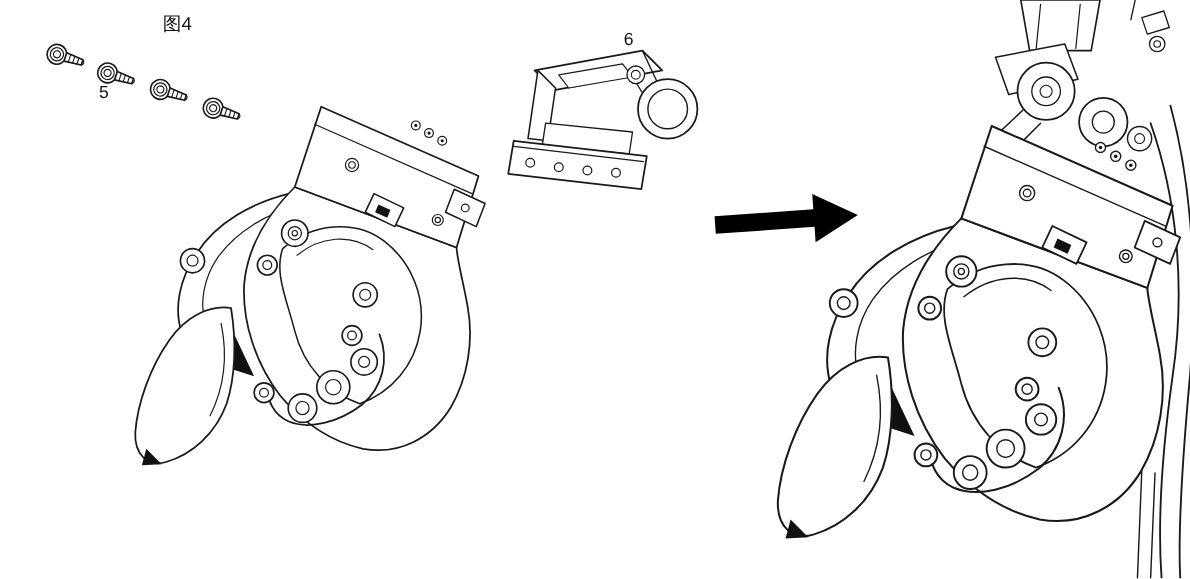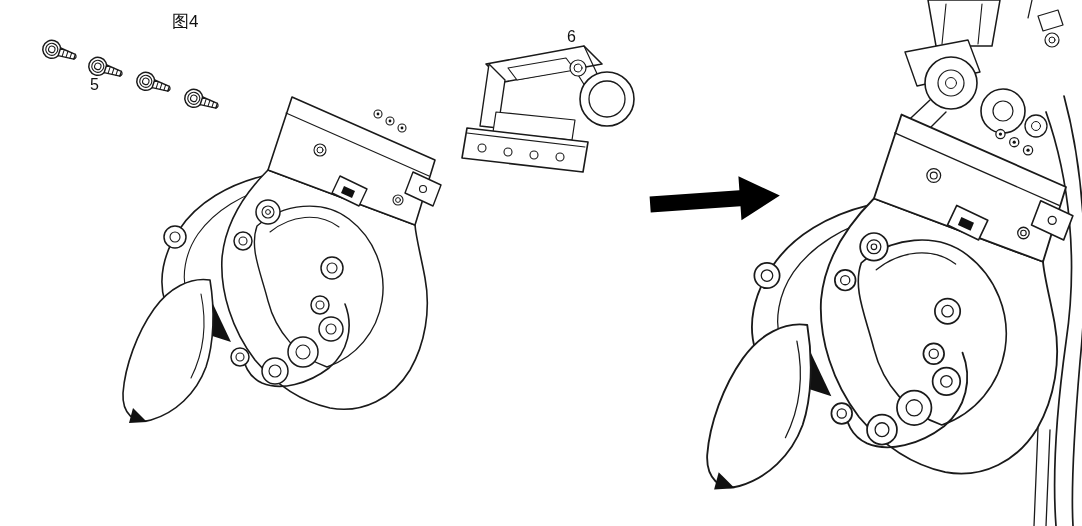--- a/index.html
+++ b/index.html
@@ -11,21 +11,21 @@
     overflow: hidden;
     font-family: "Liberation Sans", sans-serif;
   }
   svg { position: absolute; left: 0; top: 0; }
   .label {
     position: absolute;
     color: #111111;
     font-family: "Liberation Sans", sans-serif;
     user-select: none;
   }
-  .fig-label   { left: 172px; top: 10px;  font-size: 17px; }
+  .fig-label   { left: 148px; top: 10px;  font-size: 17px; }
   .part5-label { left: 90px;  top: 76px;  font-size: 16px; }
   .part6-label { left: 567px; top: 28px;  font-size: 16px; }
 </style>
 </head>
 <body>
 
 <div class="canvas">
 
   <svg width="1082" height="526" viewBox="0 0 1082 526" fill="none" stroke="#1a1a1a" stroke-width="1.5" stroke-linejoin="round" stroke-linecap="round">
 

